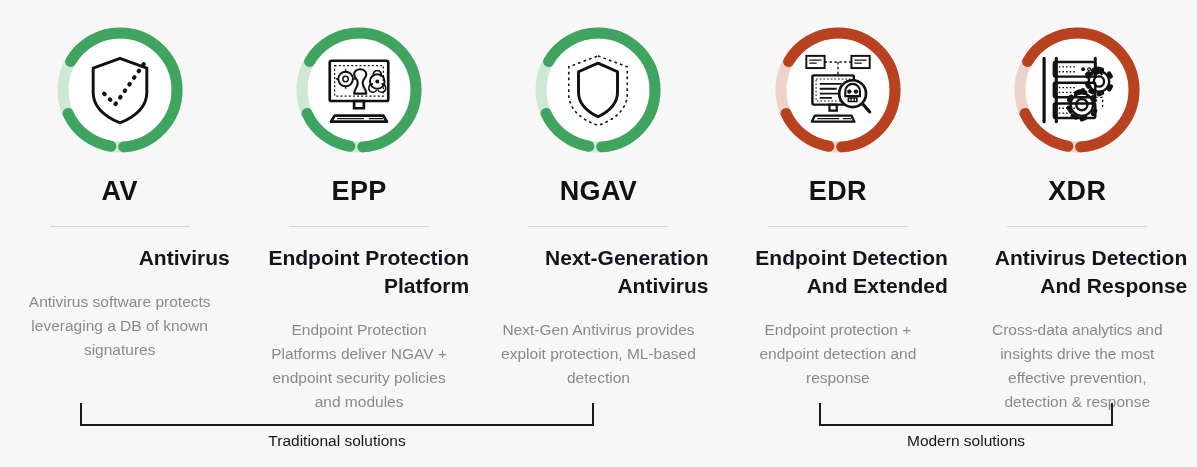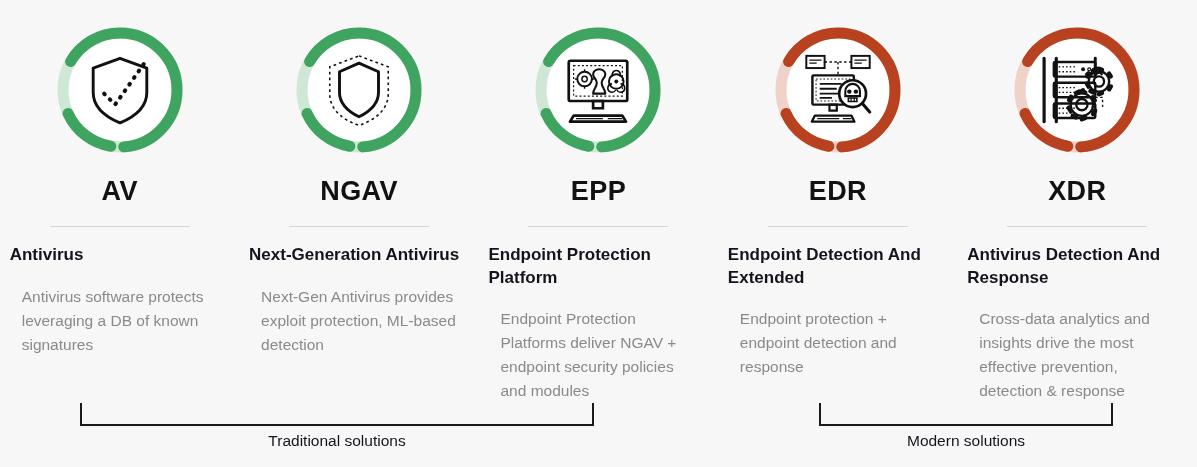--- a/index.html
+++ b/index.html
@@ -80,35 +80,36 @@
   .divider {
     margin-top: 21px;
     width: 140px;
     height: 1px;
     background: #d6d6d6;
   }
 
   
   .fullname {
     margin-top: 17px;
-    font-size: 17px;
+    font-size: 21px;
     font-weight: bold;
     color: #14141e;
     line-height: 1.33;
-    text-align: left;
+    text-align: right;
     width: 220px;
   }
 
   
   .desc {
     margin-top: 18px;
     font-size: 15.5px;
     font-weight: normal;
     color: #8a8a8a;
     line-height: 1.55;
+    text-align: center;
     width: 196px;
   }
 
   
   .bracket {
     position: absolute;
   }
   .bracket .bar {
     position: absolute;
     background: #1b1b1b;
@@ -162,41 +163,20 @@
             <g stroke="#111" stroke-width="3.4" stroke-linecap="round" stroke-dasharray="0.6 6">
               <path d="M19 35 L28 44 L52 10" fill="none"></path>
             </g>
           </svg>
         </div>
       </div>
       <div class="acronym">AV</div>
       <div class="divider"></div>
       <div class="fullname">Antivirus</div>
       <div class="desc">Antivirus software protects leveraging a DB of known signatures</div>
-    </div>
-
-    <div class="col">
-      <div class="ring-wrap">
-        <svg viewBox="0 0 148 148">
-          <circle cx="74" cy="74" r="57" fill="none" stroke="#cfe8d6" stroke-width="11"></circle>
-          <circle cx="74" cy="74" r="57" fill="none" stroke="#3fa45f" stroke-width="11" stroke-linecap="round" stroke-dasharray="235 123" stroke-dashoffset="60" transform="rotate(-90 74 74)"></circle>
-          <circle cx="74" cy="74" r="57" fill="none" stroke="#3fa45f" stroke-width="11" stroke-linecap="round" stroke-dasharray="56 302" stroke-dashoffset="-188" transform="rotate(-90 74 74)"></circle>
-          <circle cx="74" cy="74" r="51" fill="#ffffff"></circle>
-        </svg>
-        <div class="ring-icon">
-          <svg viewBox="0 0 64 64">
-            <path d="M32 10 L48 17 V34 C48 44 40 50 32 54 C24 50 16 44 16 34 V17 Z" fill="none" stroke="#111" stroke-width="2.4" stroke-linejoin="round"></path>
-            <path d="M32 4 L56 13 V35 C56 49 44 57 32 61 C20 57 8 49 8 35 V13 Z" fill="none" stroke="#111" stroke-width="1.3" stroke-linejoin="round" stroke-dasharray="2.2 2.6"></path>
-          </svg>
-        </div>
-      </div>
-      <div class="acronym">NGAV</div>
-      <div class="divider"></div>
-      <div class="fullname">Next-Generation Antivirus</div>
-      <div class="desc">Next-Gen Antivirus provides exploit protection, ML-based detection</div>
     </div>
 
     <div class="col">
       <div class="ring-wrap">
         <svg viewBox="0 0 148 148">
           <circle cx="74" cy="74" r="57" fill="none" stroke="#cfe8d6" stroke-width="11"></circle>
           <circle cx="74" cy="74" r="57" fill="none" stroke="#3fa45f" stroke-width="11" stroke-linecap="round" stroke-dasharray="235 123" stroke-dashoffset="60" transform="rotate(-90 74 74)"></circle>
           <circle cx="74" cy="74" r="57" fill="none" stroke="#3fa45f" stroke-width="11" stroke-linecap="round" stroke-dasharray="56 302" stroke-dashoffset="-188" transform="rotate(-90 74 74)"></circle>
           <circle cx="74" cy="74" r="51" fill="#ffffff"></circle>
         </svg>
@@ -214,20 +194,41 @@
             <circle cx="47" cy="25" r="6" fill="none" stroke="#111" stroke-width="1.6"></circle>
             <circle cx="47" cy="25" r="1.6" fill="#111"></circle>
             <path d="M44 21 a3.4 3.4 0 1 1 6 0 M50.5 27 a3.4 3.4 0 1 1 -3 5 M43.5 27 a3.4 3.4 0 1 0 3 5" fill="none" stroke="#111" stroke-width="1.3"></path>
           </svg>
         </div>
       </div>
       <div class="acronym">EPP</div>
       <div class="divider"></div>
       <div class="fullname">Endpoint Protection Platform</div>
       <div class="desc">Endpoint Protection Platforms deliver NGAV + endpoint security policies and modules</div>
+    </div>
+
+    <div class="col">
+      <div class="ring-wrap">
+        <svg viewBox="0 0 148 148">
+          <circle cx="74" cy="74" r="57" fill="none" stroke="#cfe8d6" stroke-width="11"></circle>
+          <circle cx="74" cy="74" r="57" fill="none" stroke="#3fa45f" stroke-width="11" stroke-linecap="round" stroke-dasharray="235 123" stroke-dashoffset="60" transform="rotate(-90 74 74)"></circle>
+          <circle cx="74" cy="74" r="57" fill="none" stroke="#3fa45f" stroke-width="11" stroke-linecap="round" stroke-dasharray="56 302" stroke-dashoffset="-188" transform="rotate(-90 74 74)"></circle>
+          <circle cx="74" cy="74" r="51" fill="#ffffff"></circle>
+        </svg>
+        <div class="ring-icon">
+          <svg viewBox="0 0 64 64">
+            <path d="M32 10 L48 17 V34 C48 44 40 50 32 54 C24 50 16 44 16 34 V17 Z" fill="none" stroke="#111" stroke-width="2.4" stroke-linejoin="round"></path>
+            <path d="M32 4 L56 13 V35 C56 49 44 57 32 61 C20 57 8 49 8 35 V13 Z" fill="none" stroke="#111" stroke-width="1.3" stroke-linejoin="round" stroke-dasharray="2.2 2.6"></path>
+          </svg>
+        </div>
+      </div>
+      <div class="acronym">NGAV</div>
+      <div class="divider"></div>
+      <div class="fullname">Next-Generation Antivirus</div>
+      <div class="desc">Next-Gen Antivirus provides exploit protection, ML-based detection</div>
     </div>
 
     <div class="col">
       <div class="ring-wrap">
         <svg viewBox="0 0 148 148">
           <circle cx="74" cy="74" r="57" fill="none" stroke="#efd3c9" stroke-width="11"></circle>
           <circle cx="74" cy="74" r="57" fill="none" stroke="#b8411f" stroke-width="11" stroke-linecap="round" stroke-dasharray="235 123" stroke-dashoffset="60" transform="rotate(-90 74 74)"></circle>
           <circle cx="74" cy="74" r="57" fill="none" stroke="#b8411f" stroke-width="11" stroke-linecap="round" stroke-dasharray="56 302" stroke-dashoffset="-188" transform="rotate(-90 74 74)"></circle>
           <circle cx="74" cy="74" r="51" fill="#ffffff"></circle>
         </svg>

